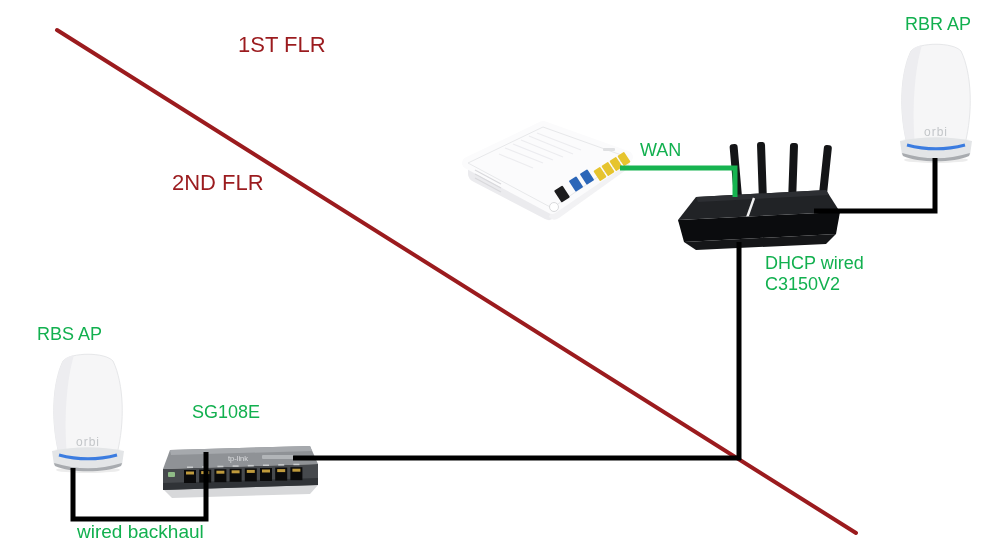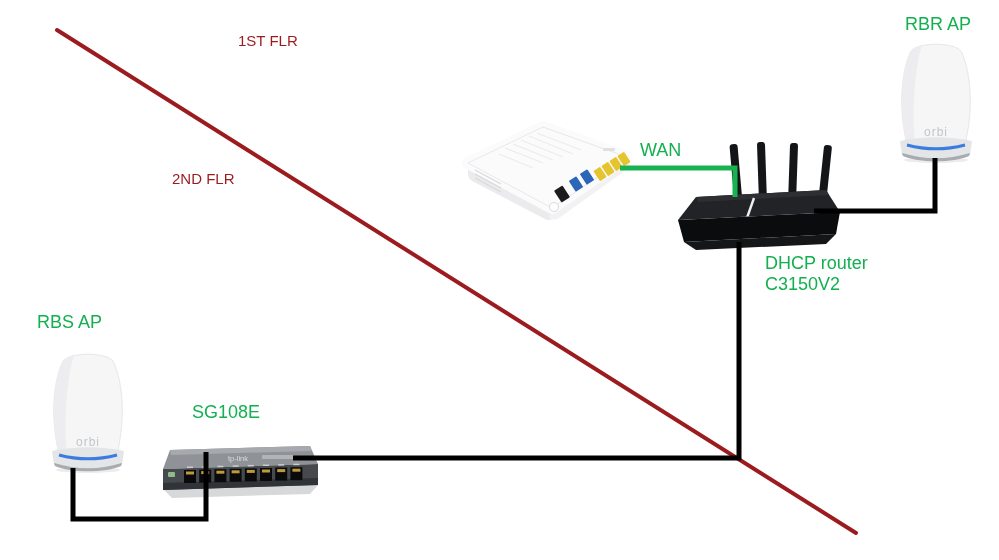--- a/index.html
+++ b/index.html
@@ -3,21 +3,21 @@
 <meta charset="utf-8">
 <style>
   html,body{margin:0;padding:0;background:#fff;}
   .canvas{
     position:relative;width:999px;height:560px;overflow:hidden;
     background:var(--background,#fff);
     font-family:"Liberation Sans",sans-serif;
   }
   .lbl{position:absolute;white-space:nowrap;line-height:1.15;}
   .lbl.green{color:var(--label-green,#00B050);font-size:18px;}
-  .lbl.red{color:var(--floor-line-red,#9B1B1E);font-size:15px;}
+  .lbl.red{color:var(--floor-line-red,#9B1B1E);font-size:22px;}
   .lbl.big{font-size:19px;}
   .device{position:absolute;text-align:center;}
   .wires{position:absolute;left:0;top:0;}
   .wire-red{stroke:var(--floor-line-red,#9B1B1E);}
   .wire-green{stroke:var(--wan-green,#00B050);}
   .wire-black{stroke:var(--cable-black,#000);}
   svg text{font-family:"Liberation Sans",sans-serif;}
 </style>
 </head>
 <body>
@@ -176,18 +176,19 @@
     <polyline points="935,158 935,211 814,211" class="wire-black" stroke-width="5" fill="none"></polyline>
     <line x1="739" y1="242" x2="739" y2="460" class="wire-black" stroke-width="5"></line>
     <line x1="293" y1="458" x2="741" y2="458" class="wire-black" stroke-width="5"></line>
     <polyline points="73,468 73,519 206,519 206,452" class="wire-black" stroke-width="5" fill="none"></polyline>
   </svg>
 
   <div class="lbl red" style="left:238px;top:32px">1ST FLR</div>
   <div class="lbl red" style="left:172px;top:170px">2ND FLR</div>
   <div class="lbl green" style="left:640px;top:140px">WAN</div>
   <div class="lbl green" style="left:905px;top:14px">RBR AP</div>
-  <div class="lbl green" style="left:765px;top:253px">DHCP router</div>
+  <div class="lbl green" style="left:765px;top:253px">DHCP wired</div>
   <div class="lbl green" style="left:765px;top:274px">C3150V2</div>
-  <div class="lbl green" style="left:37px;top:312px">RBS AP</div>
+  <div class="lbl green" style="left:37px;top:324px">RBS AP</div>
   <div class="lbl green" style="left:192px;top:402px">SG108E</div>
+  <div class="lbl green big" style="left:77px;top:521px">wired backhaul</div>
 
 </div>
 
 </body></html>

